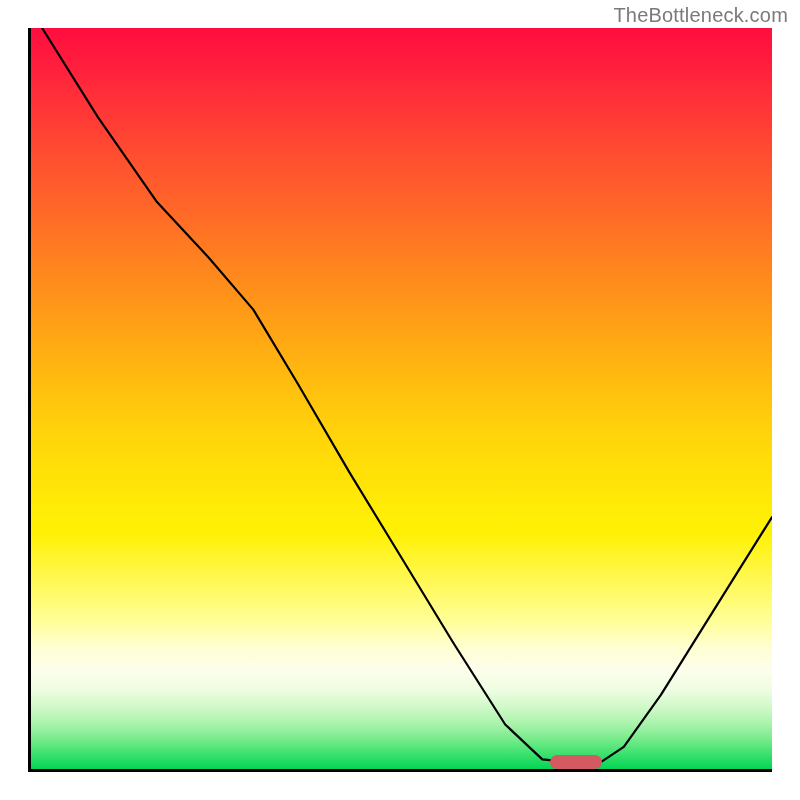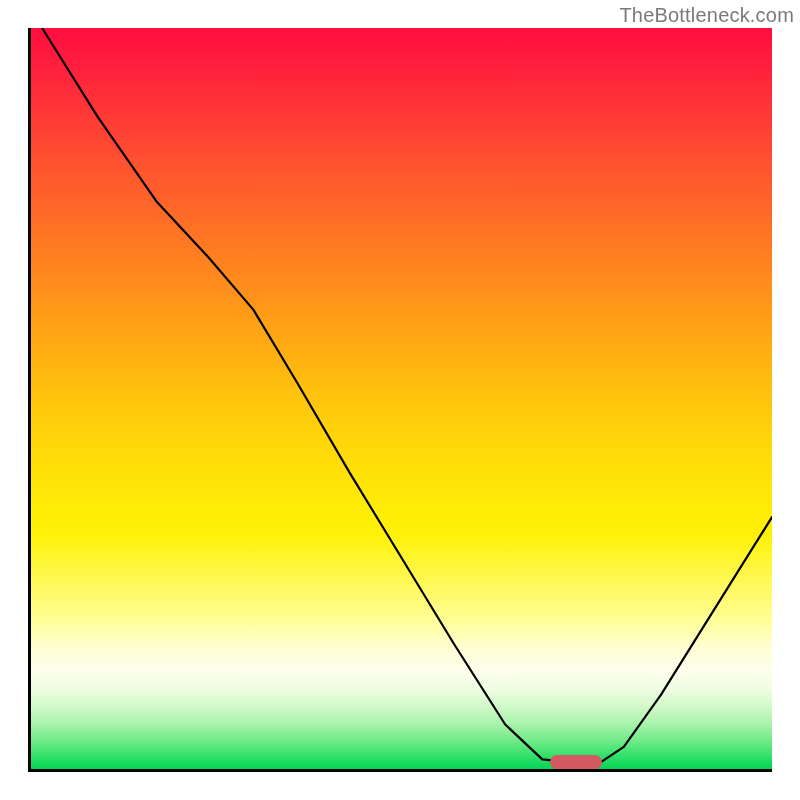--- a/index.html
+++ b/index.html
@@ -12,21 +12,21 @@
   }
   .container {
     position: relative;
     width: 800px;
     height: 800px;
     box-sizing: border-box;
   }
   .watermark {
     position: absolute;
     top: 4px;
-    right: 6px;
+    right: 12px;
     color: #7a7a7a;
     font-size: 20px;
     font-weight: 500;
     letter-spacing: 0.2px;
   }
   .plot-area {
     position: absolute;
     left: 31px;
     top: 28px;
     width: 741px;

